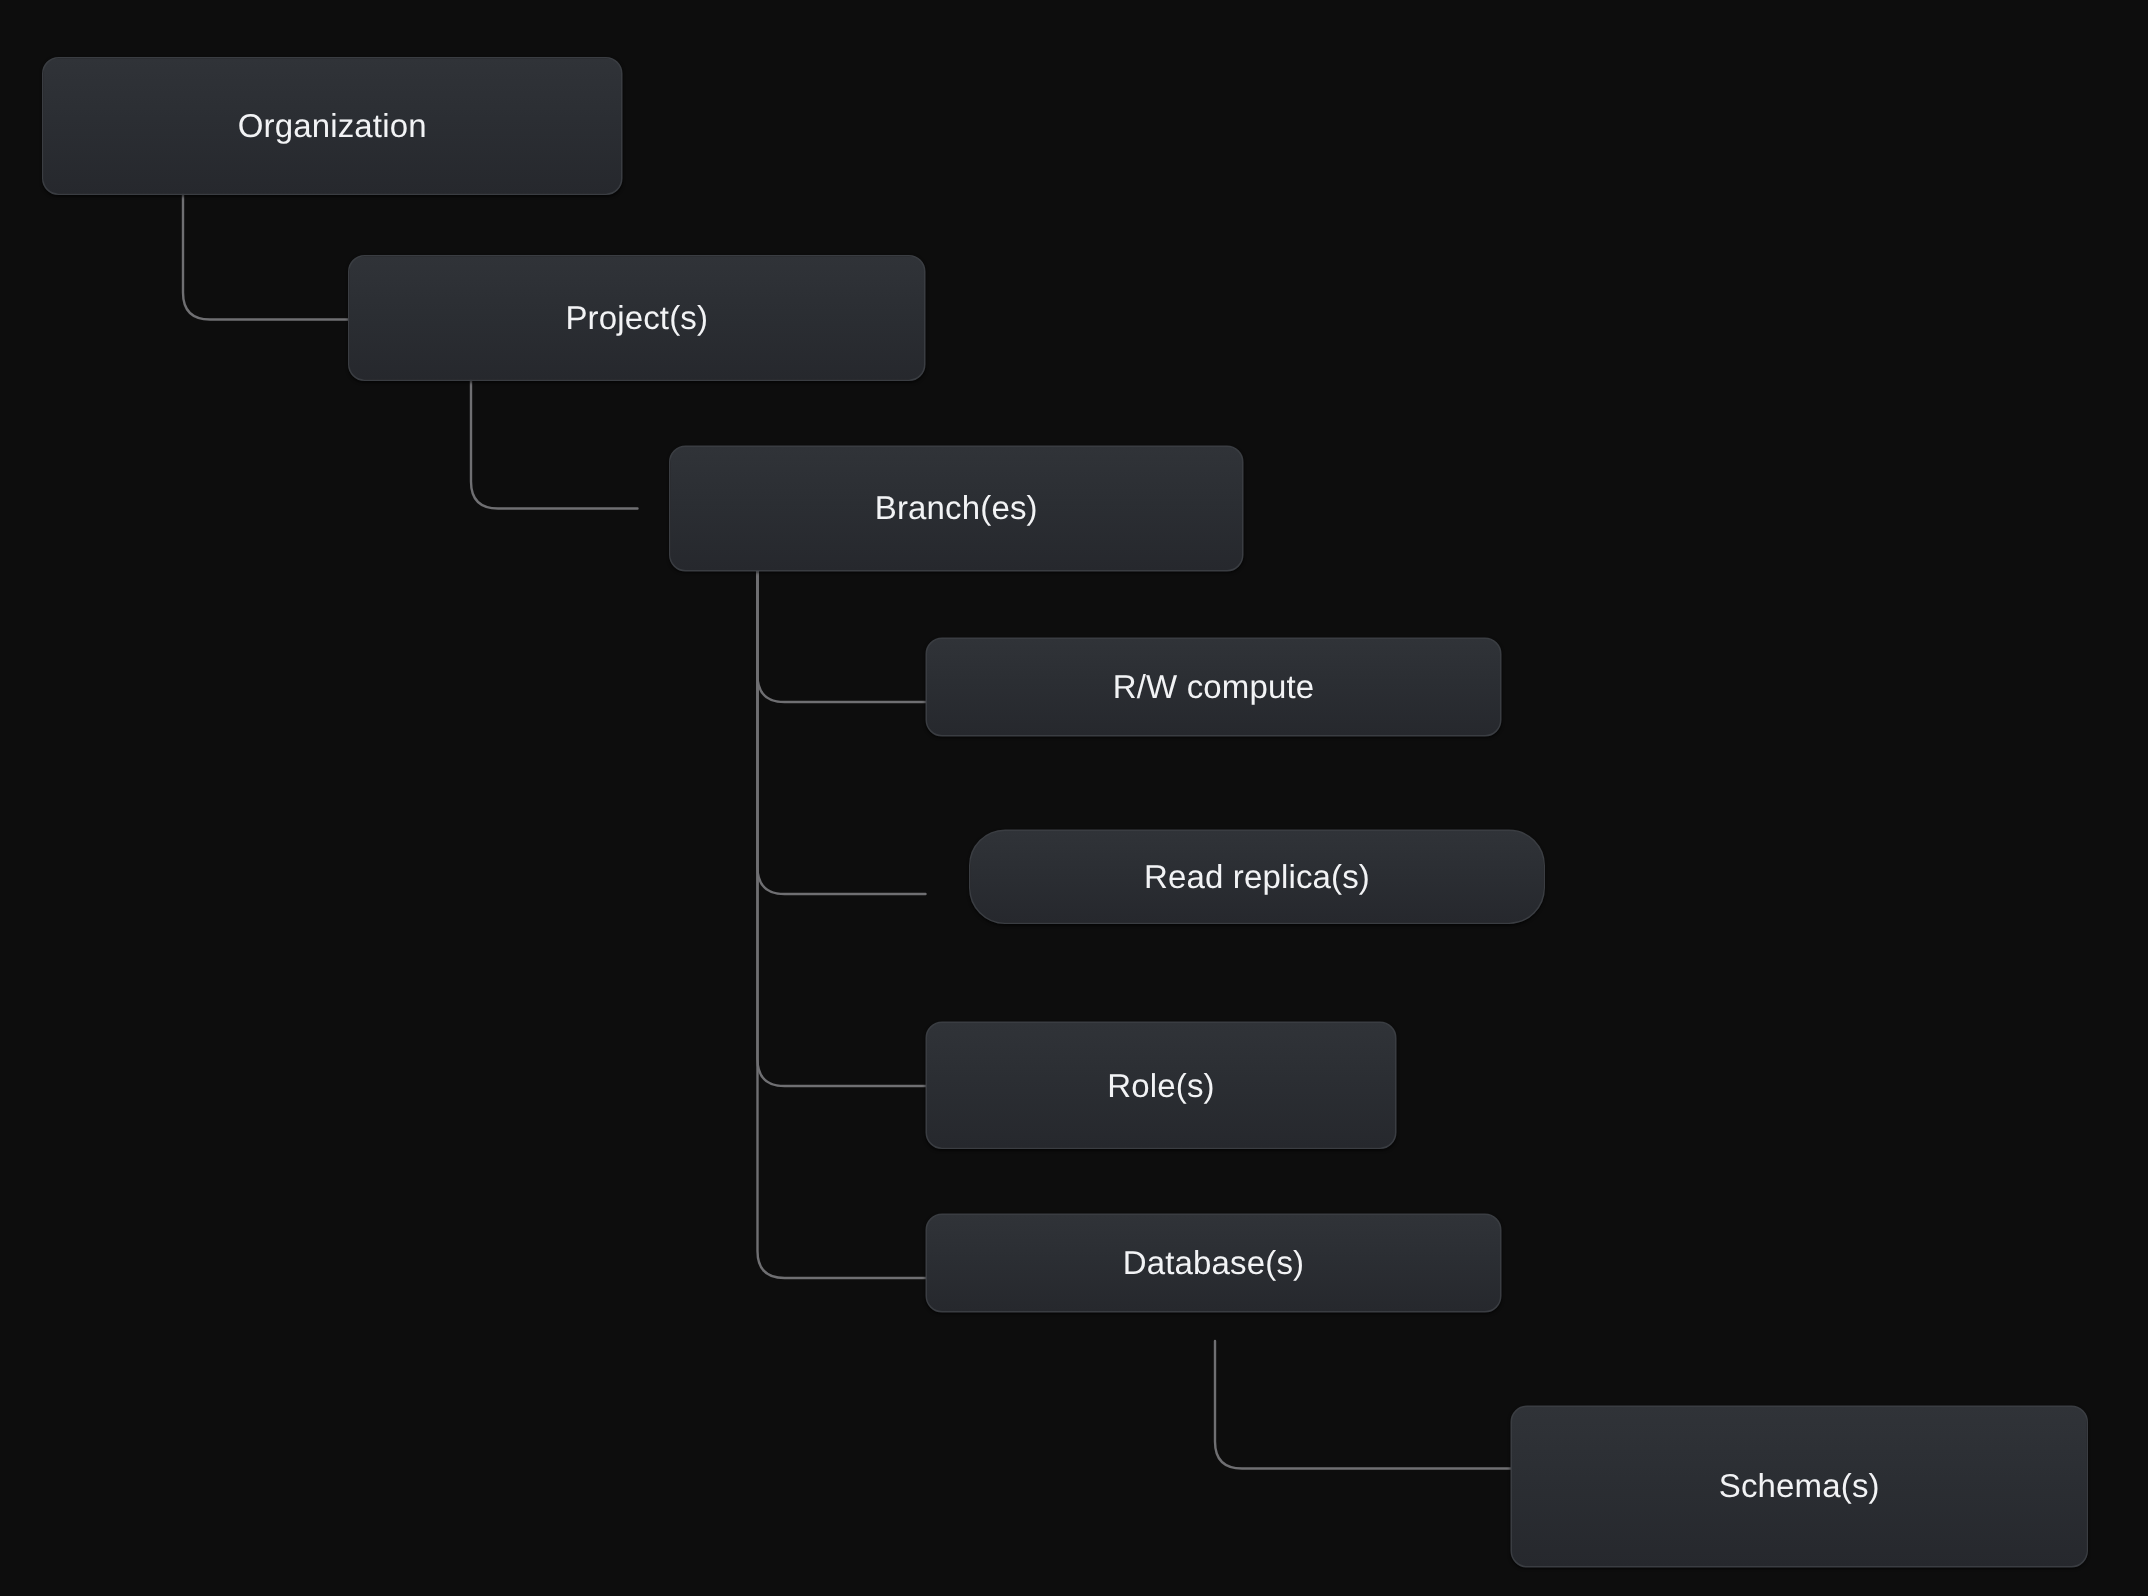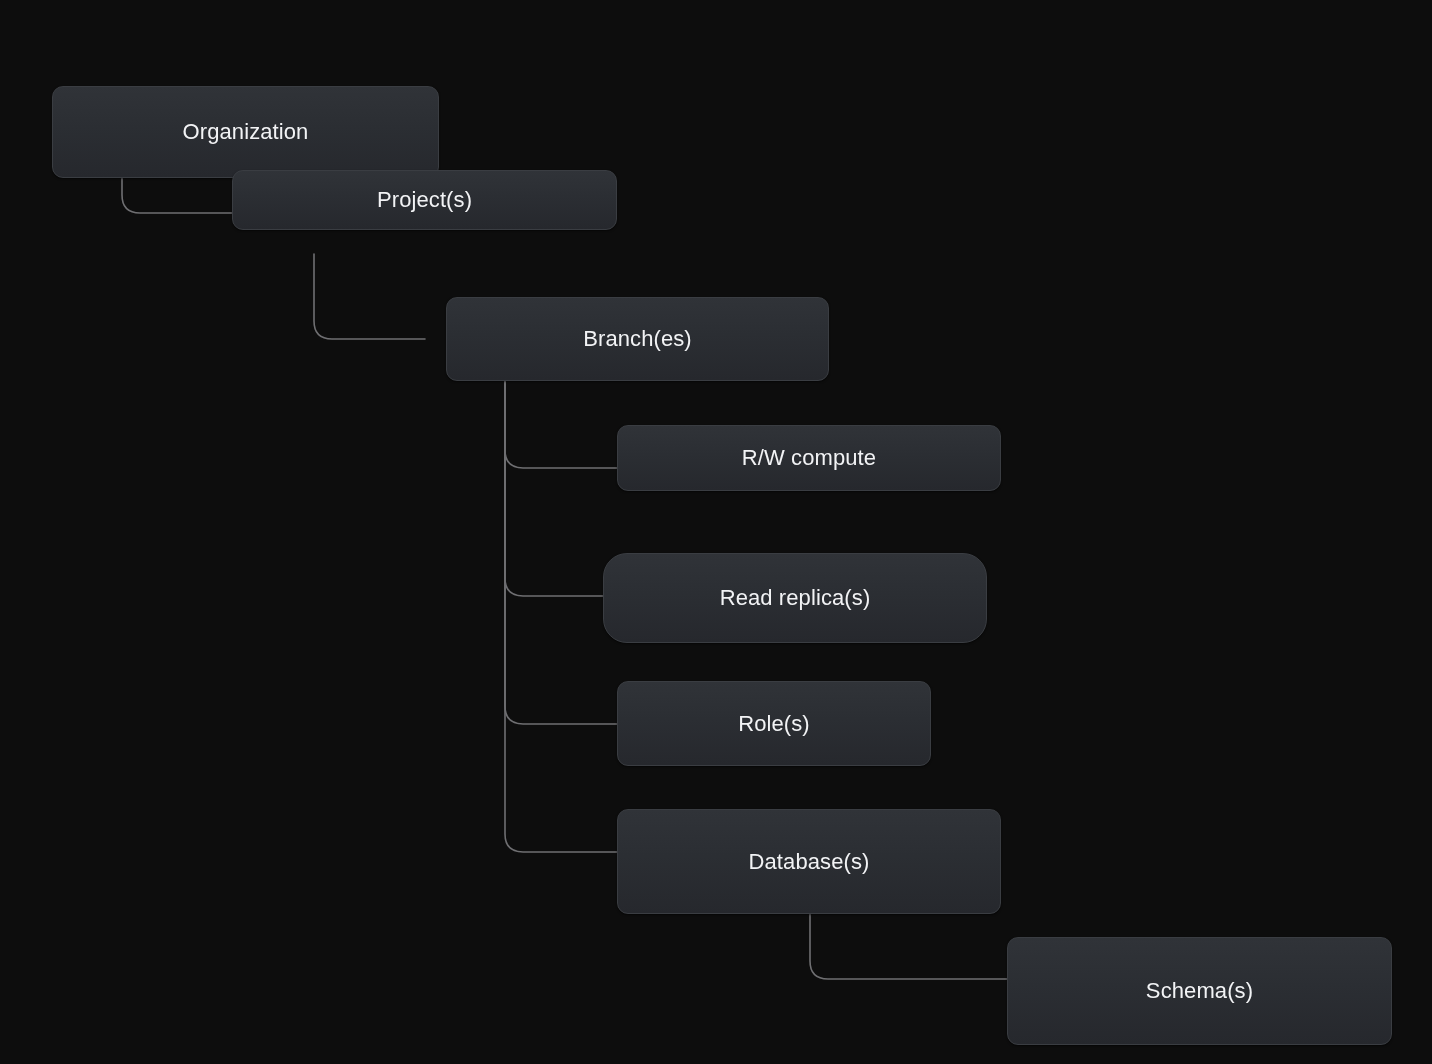--- a/index.html
+++ b/index.html
@@ -53,45 +53,45 @@
       <path d="M 122 130 L 122 195 Q 122 213 140 213 L 232 213"></path>
       <path d="M 314 254 L 314 321 Q 314 339 332 339 L 425 339"></path>
       <path d="M 505 381 L 505 450 Q 505 468 523 468 L 617 468"></path>
       <path d="M 505 381 L 505 578 Q 505 596 523 596 L 617 596"></path>
       <path d="M 505 381 L 505 706 Q 505 724 523 724 L 617 724"></path>
       <path d="M 505 381 L 505 834 Q 505 852 523 852 L 617 852"></path>
       <path d="M 810 894 L 810 961 Q 810 979 828 979 L 1007 979"></path>
     </g>
   </svg>
 
-  <div class="node" style="left: 52px; top: 38px; width: 387px; height: 92px; margin-top: 48px;">
+  <div class="node" style="left: 28px; top: 38px; width: 387px; height: 92px;">
     <span class="node-label">Organization</span>
   </div>
 
-  <div class="node" style="left: 232px; top: 170px; width: 385px; height: 60px;">
+  <div class="node" style="left: 232px; top: 170px; width: 385px; height: 84px;">
     <span class="node-label">Project(s)</span>
   </div>
 
   <div class="node" style="left: 425px; top: 297px; width: 383px; height: 84px; margin-left: 21px;">
     <span class="node-label">Branch(es)</span>
   </div>
 
   <div class="node" style="left: 617px; top: 425px; width: 384px; height: 66px;">
     <span class="node-label">R/W compute</span>
   </div>
 
-  <div class="node" style="left: 603px; top: 553px; width: 384px; height: 90px; border-radius: 24px;">
+  <div class="node" style="left: 646px; top: 553px; width: 384px; height: 63px; border-radius: 24px;">
     <span class="node-label">Read replica(s)</span>
   </div>
 
   <div class="node" style="left: 617px; top: 681px; width: 314px; height: 85px;">
     <span class="node-label">Role(s)</span>
   </div>
 
-  <div class="node" style="left: 617px; top: 809px; width: 384px; height: 105px;">
+  <div class="node" style="left: 617px; top: 809px; width: 384px; height: 66px;">
     <span class="node-label">Database(s)</span>
   </div>
 
   <div class="node" style="left: 1007px; top: 937px; width: 385px; height: 108px;">
     <span class="node-label">Schema(s)</span>
   </div>
 
 </div>
 
 </body></html>

